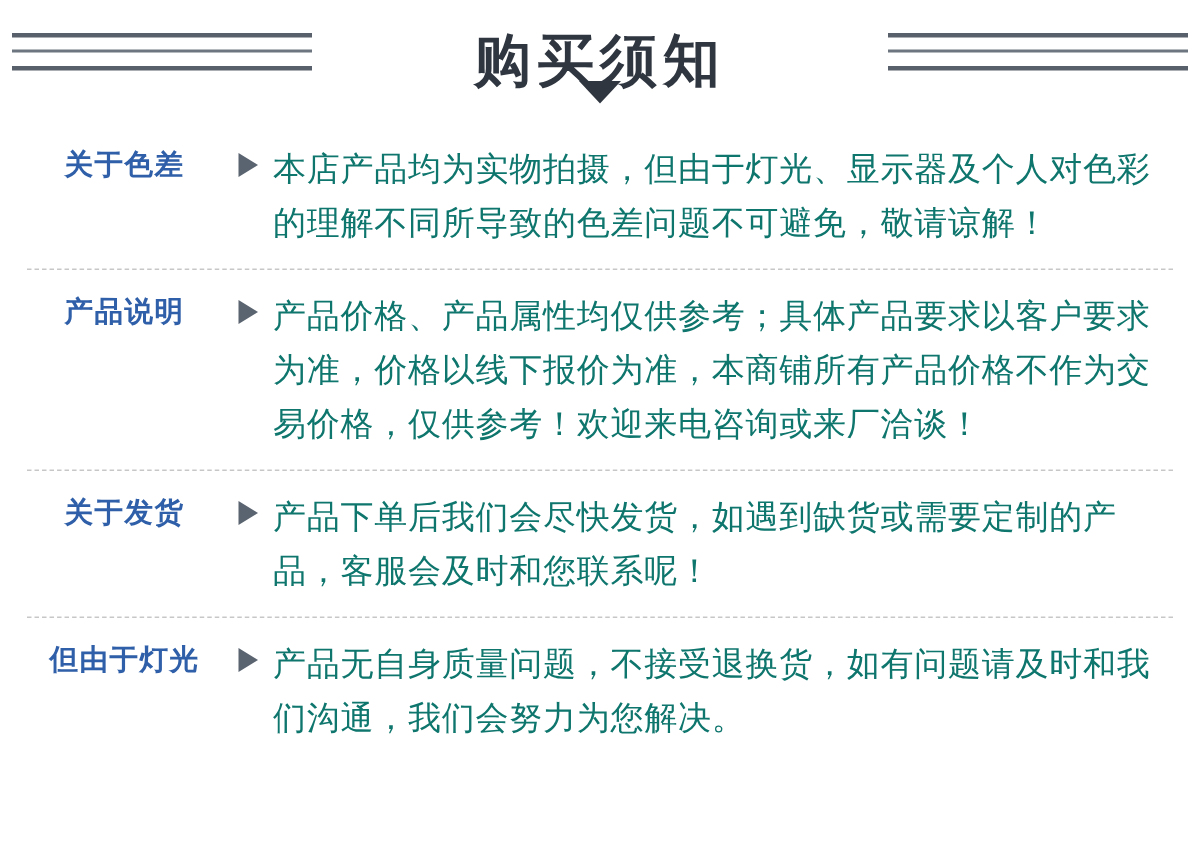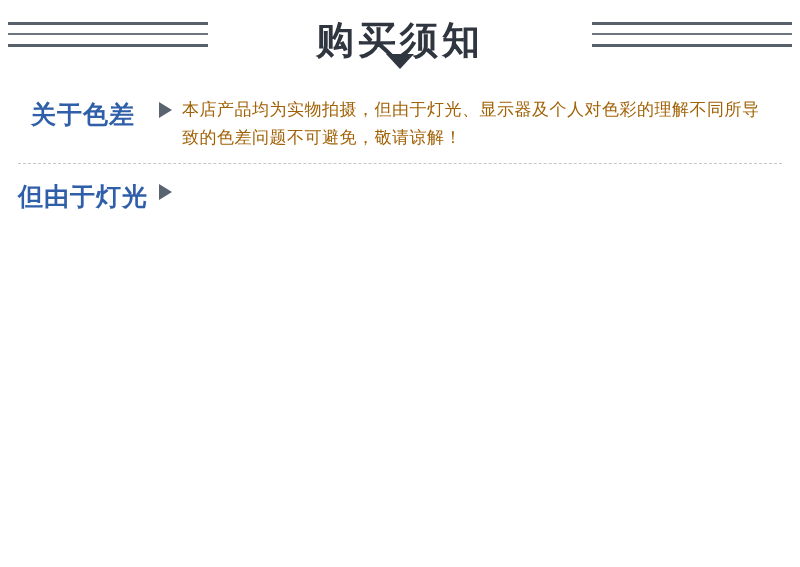--- a/index.html
+++ b/index.html
@@ -96,21 +96,21 @@
     box-sizing: border-box;
   }
   .row:first-child {
     border-top: none;
     padding-top: 16px;
   }
   .row-label {
     flex: 0 0 130px;
     text-align: center;
     font-family: "DejaVu Sans", "Liberation Sans", sans-serif;
-    font-size: 25px;
+    font-size: 19px;
     font-weight: bold;
     color: #2f5fa8;
     letter-spacing: 1px;
     line-height: 1.5;
     white-space: nowrap;
   }
   .row-arrow {
     flex: 0 0 34px;
     display: flex;
     align-items: flex-start;
@@ -120,23 +120,23 @@
   .arrow-shape {
     width: 0;
     height: 0;
     border-top: 8px solid transparent;
     border-bottom: 8px solid transparent;
     border-left: 13px solid #5a6370;
   }
   .row-text {
     flex: 1 1 auto;
     font-family: "DejaVu Sans", "Liberation Sans", sans-serif;
-    font-size: 17px;
+    font-size: 22px;
     line-height: 1.62;
-    color: #a16207;
+    color: #0f766e;
     letter-spacing: 0.5px;
     padding-right: 8px;
   }
 </style>
 </head>
 <body>
 
 <div class="page">
 
   <div class="header">
@@ -157,24 +157,39 @@
   <div class="rows">
 
     <div class="row">
       <div class="row-label">关于色差</div>
       <div class="row-arrow">
         <div class="arrow-shape"></div>
       </div>
       <div class="row-text">本店产品均为实物拍摄，但由于灯光、显示器及个人对色彩的理解不同所导致的色差问题不可避免，敬请谅解！</div>
     </div>
 
+    <div class="row">
+      <div class="row-label">产品说明</div>
+      <div class="row-arrow">
+        <div class="arrow-shape"></div>
+      </div>
+      <div class="row-text">产品价格、产品属性均仅供参考；具体产品要求以客户要求为准，价格以线下报价为准，本商铺所有产品价格不作为交易价格，仅供参考！欢迎来电咨询或来厂洽谈！</div>
+    </div>
 
+    <div class="row">
+      <div class="row-label">关于发货</div>
+      <div class="row-arrow">
+        <div class="arrow-shape"></div>
+      </div>
+      <div class="row-text">产品下单后我们会尽快发货，如遇到缺货或需要定制的产品，客服会及时和您联系呢！</div>
+    </div>
 
 
     <div class="row">
       <div class="row-label">但由于灯光</div>
       <div class="row-arrow">
         <div class="arrow-shape"></div>
       </div>
+      <div class="row-text">产品无自身质量问题，不接受退换货，如有问题请及时和我们沟通，我们会努力为您解决。</div>
     </div>
 
   </div>
 </div>
 
 </body></html>

